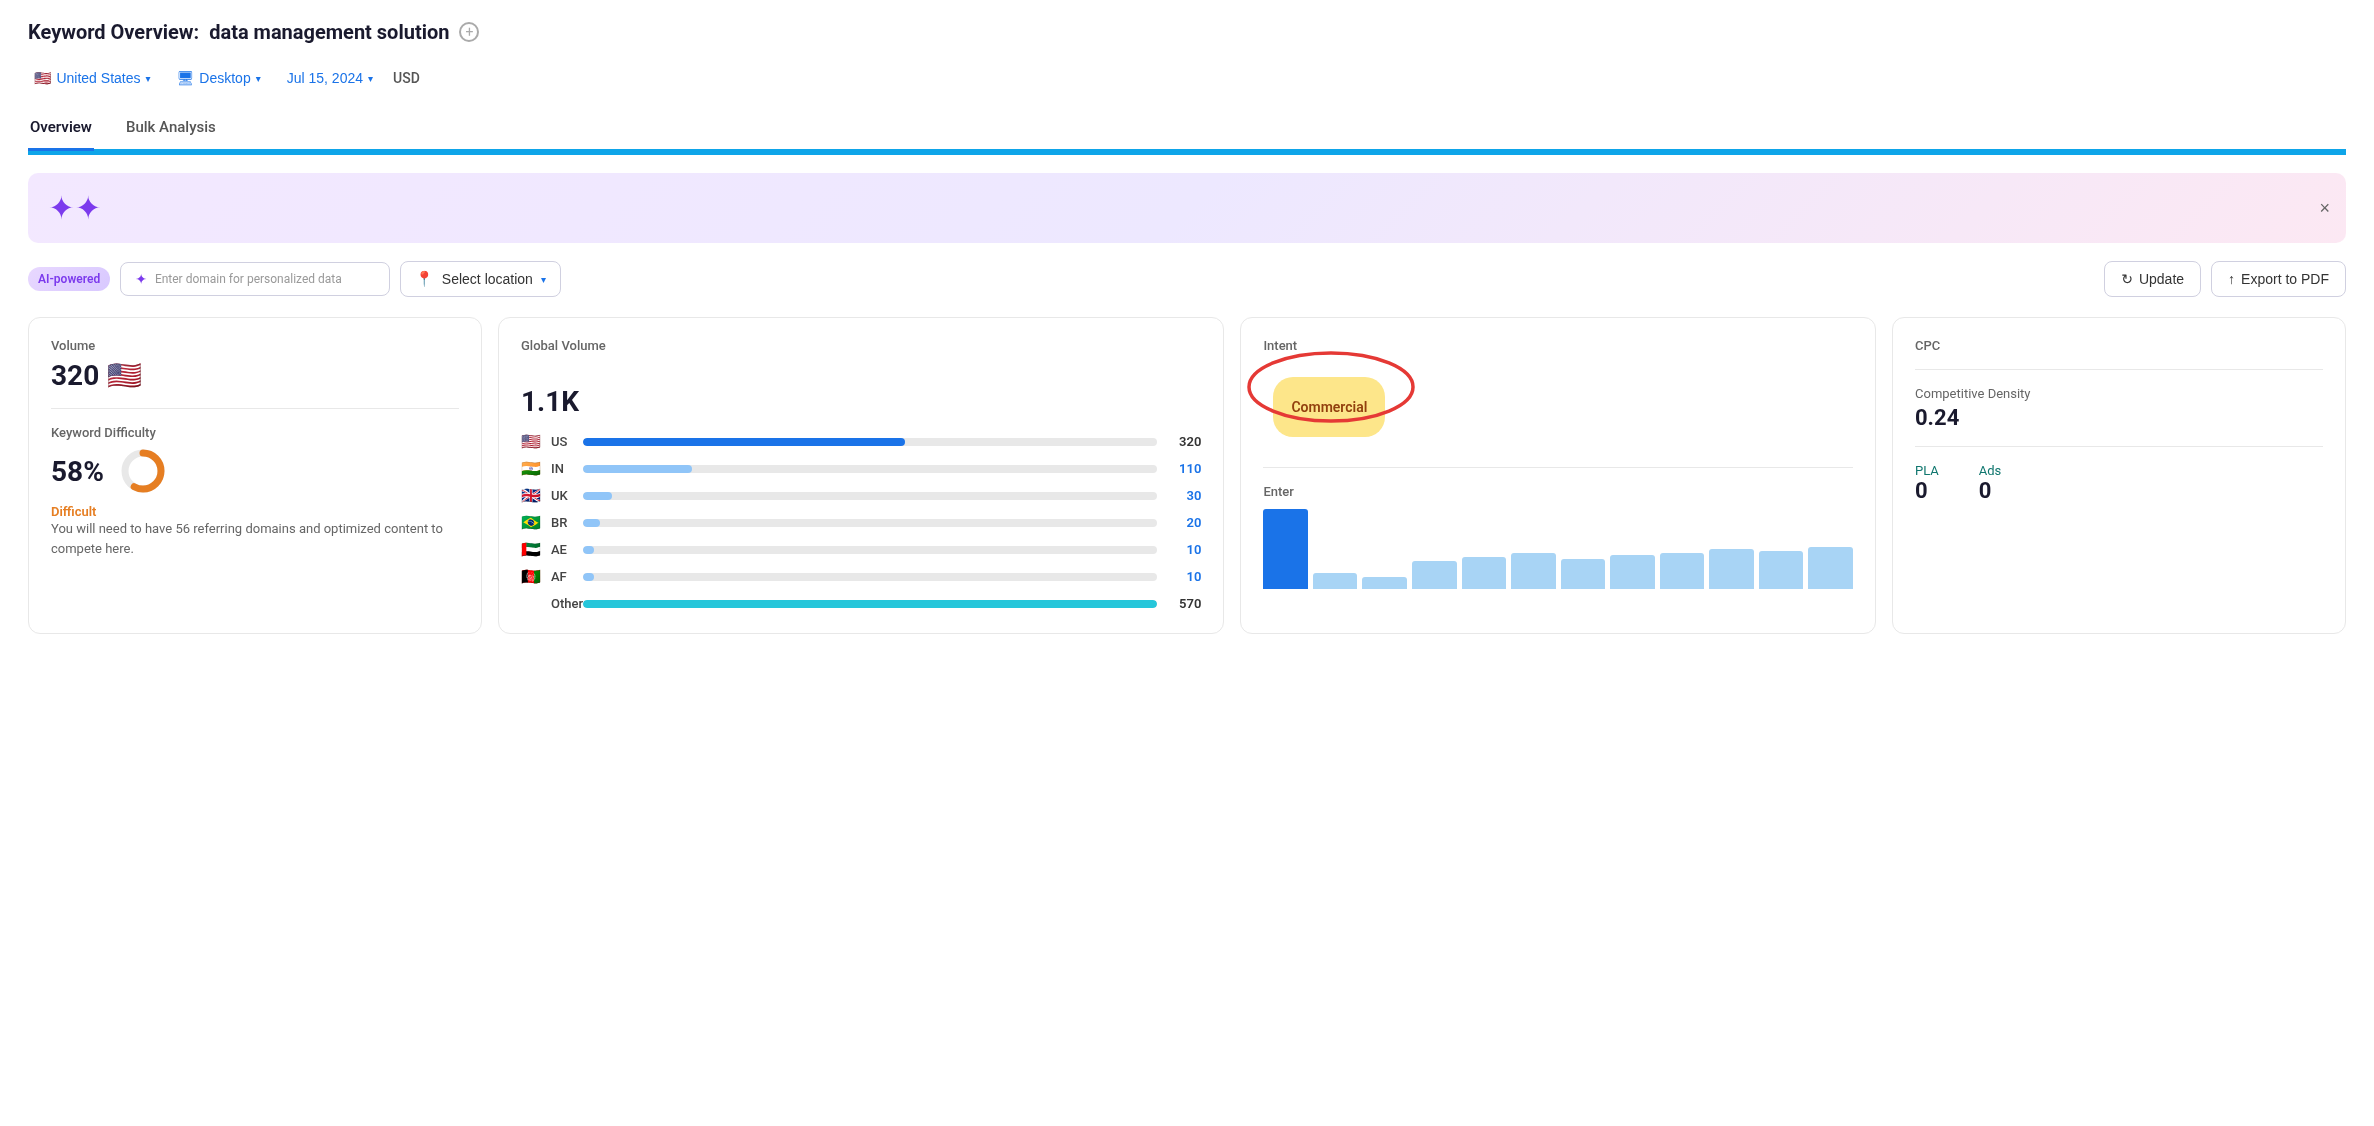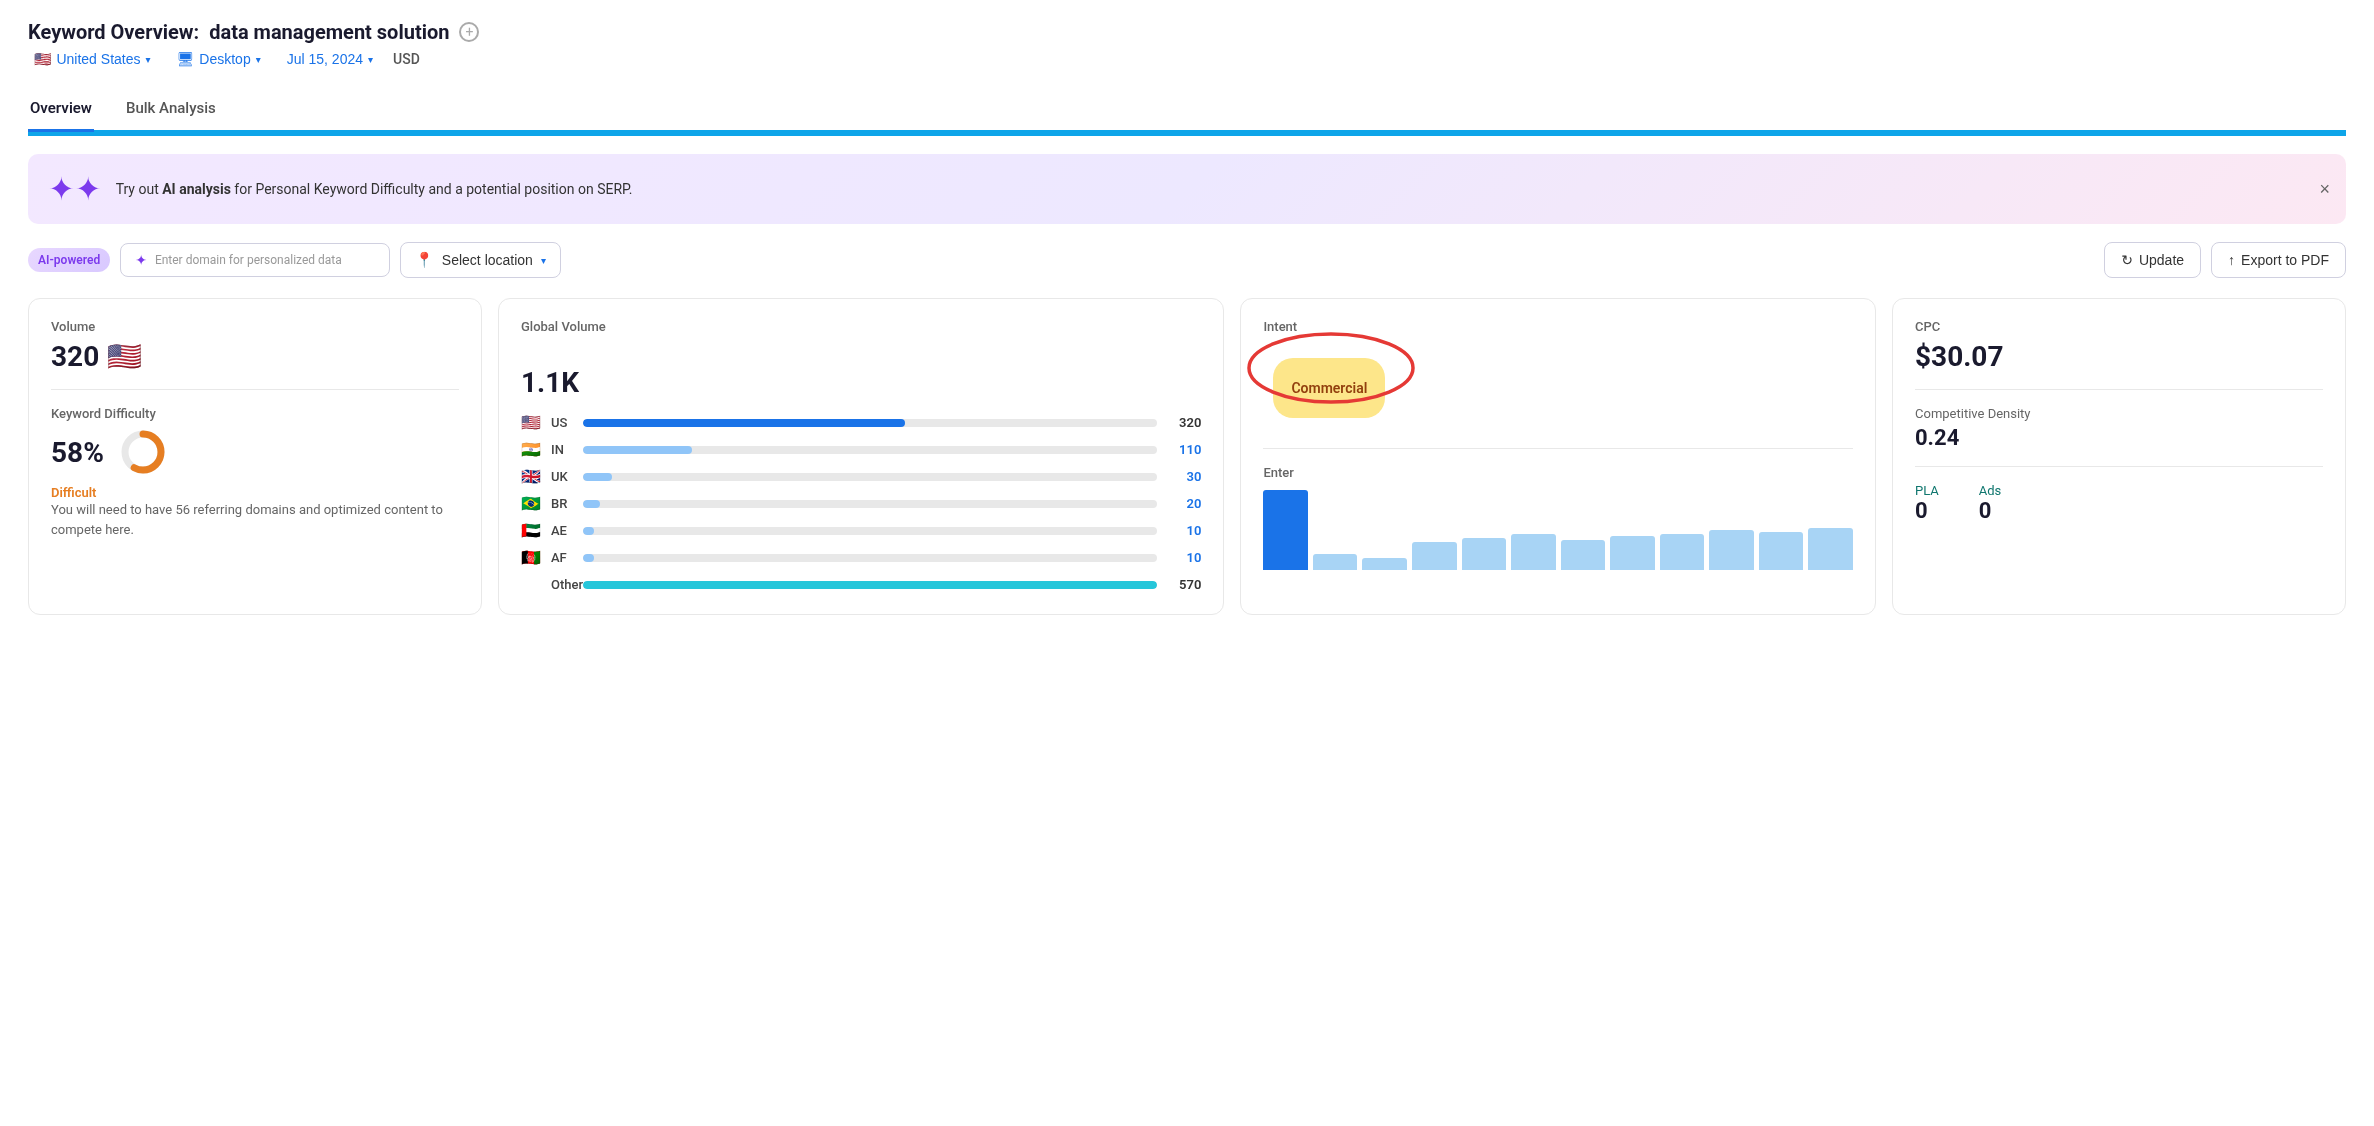--- a/index.html
+++ b/index.html
@@ -12,21 +12,21 @@
     .page-wrapper {
       background: #fff;
       min-height: 100vh;
       padding: 20px 28px;
     }
     
     .page-header {
       display: flex;
       align-items: center;
       gap: 10px;
-      margin-bottom: 3px;
+      margin-bottom: 22px;
     }
     .page-title-label {
       font-size: 20px;
       font-weight: 700;
       color: #1a1a2e;
     }
     .page-title-keyword {
       font-size: 20px;
       font-weight: 700;
       color: #1a1a2e;
@@ -415,23 +415,20 @@
     <span class="currency-label">USD</span>
   </div>
 
   <div class="tabs-row">
     <div class="tab active">Overview</div>
     <div class="tab">Bulk Analysis</div>
   </div>
 
   <div class="ai-banner">
     <div class="ai-banner-icon">✦✦</div>
-    <div class="ai-banner-text">
-      Try out <strong>AI analysis</strong> for Personal Keyword Difficulty and a potential position on SERP.
-    </div>
     <button class="ai-banner-close">×</button>
   </div>
 
   <div class="ai-controls-row">
     <span class="ai-powered-badge">AI-powered</span>
     <div class="domain-input-wrap">
       <span class="sparkle">✦</span>
       <span class="domain-placeholder">Enter domain for personalized data</span>
     </div>
     <button class="location-select-btn">
@@ -571,21 +568,20 @@
         <div class="trend-bar" style="height:42%"></div>
         <div class="trend-bar" style="height:45%"></div>
         <div class="trend-bar" style="height:50%"></div>
         <div class="trend-bar" style="height:48%"></div>
         <div class="trend-bar" style="height:52%"></div>
       </div>
     </div>
 
     <div class="card">
       <div class="card-label">CPC</div>
-      <div class="cpc-value">$30.07</div>
       <hr class="card-divider">
       <div class="comp-density-label">Competitive Density</div>
       <div class="comp-density-value">0.24</div>
       <hr class="card-divider">
       <div class="pla-ads-row">
         <div class="pla-ads-item">
           <div class="pla-ads-item-label">PLA</div>
           <div class="pla-ads-item-value">0</div>
         </div>
         <div class="pla-ads-item">

